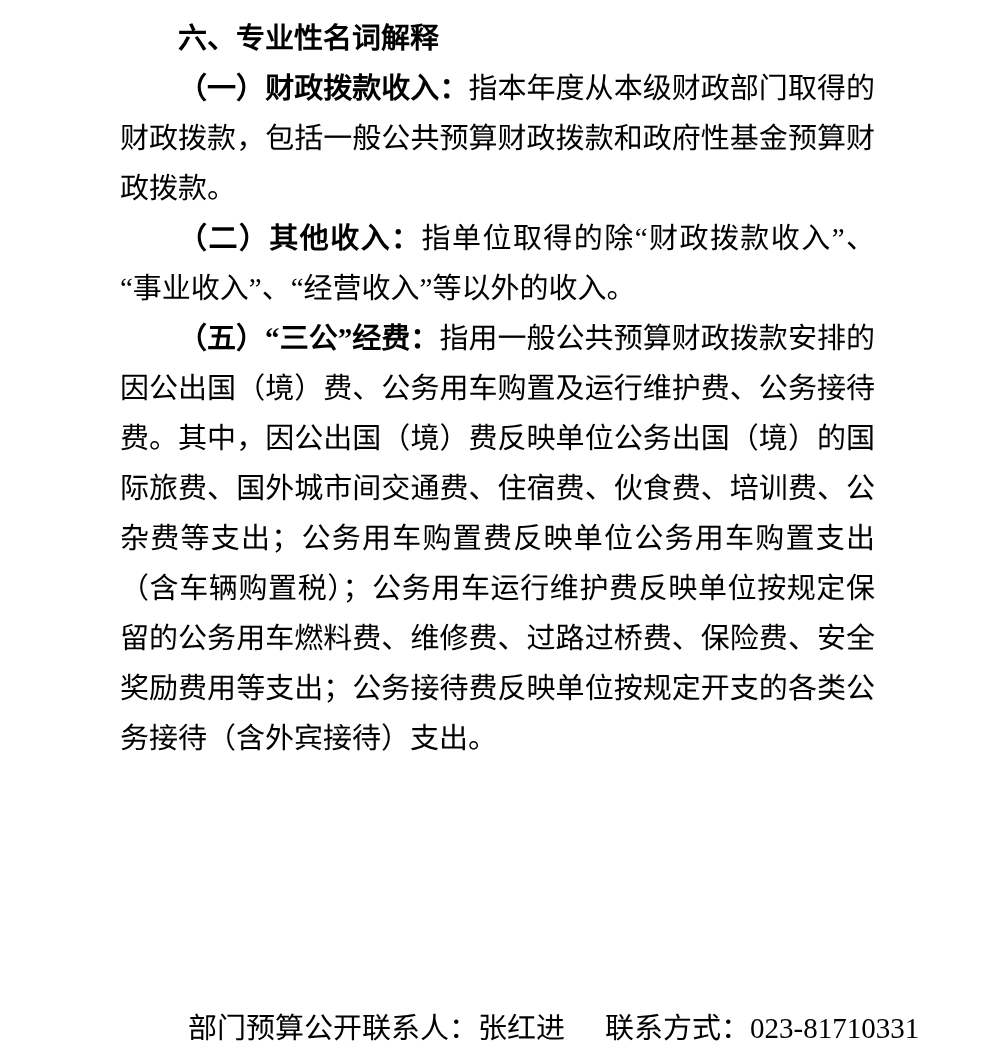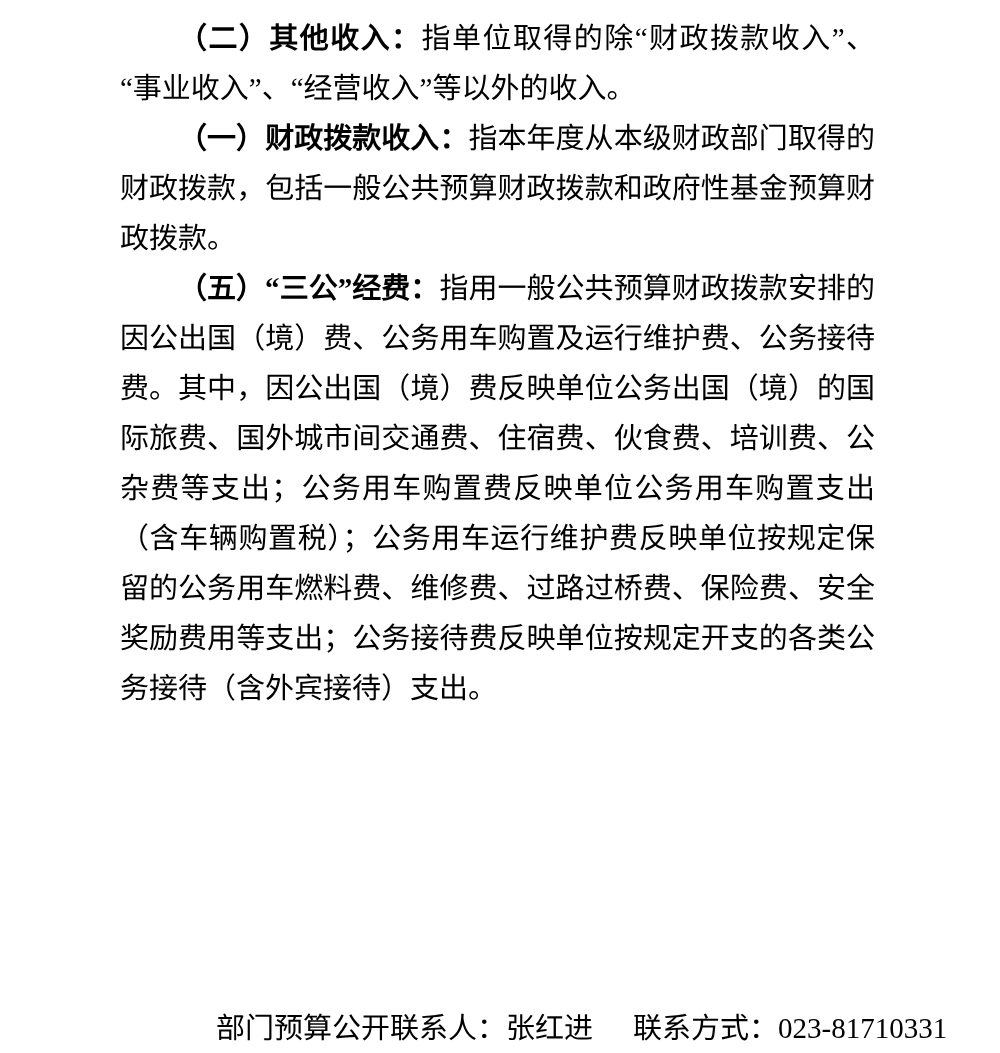--- a/index.html
+++ b/index.html
@@ -43,36 +43,36 @@
   .term {
     font-weight: bold;
   }
   .footer-line {
     position: absolute;
     left: 188px;
     top: 1003px;
     font-size: 29px;
     line-height: 50px;
     white-space: nowrap;
-    margin-left: 28px;
   }
   .footer-line .phone-part {
     margin-left: 40px;
   }
 </style>
 </head>
 <body>
 
 <div class="doc">
 
 
+  <p class="section-heading">六、专业性名词解释</p>
+
+  <p class="para-def"><span class="term">（一）财政拨款收入：</span><span>指本年度从本级财政部门取得的财政拨款，包括一般公共预算财政拨款和政府性基金预算财政拨款。</span></p>
 
   <p class="para-def"><span class="term">（二）其他收入：</span><span>指单位取得的除“财政拨款收入”、“事业收入”、“经营收入”等以外的收入。</span></p>
-
-  <p class="para-def"><span class="term">（一）财政拨款收入：</span><span>指本年度从本级财政部门取得的财政拨款，包括一般公共预算财政拨款和政府性基金预算财政拨款。</span></p>
 
 
 
   <p class="para-def"><span class="term">（五）“三公”经费：</span><span>指用一般公共预算财政拨款安排的因公出国（境）费、公务用车购置及运行维护费、公务接待费。其中，因公出国（境）费反映单位公务出国（境）的国际旅费、国外城市间交通费、住宿费、伙食费、培训费、公杂费等支出；公务用车购置费反映单位公务用车购置支出（含车辆购置税）；公务用车运行维护费反映单位按规定保留的公务用车燃料费、维修费、过路过桥费、保险费、安全奖励费用等支出；公务接待费反映单位按规定开支的各类公务接待（含外宾接待）支出。</span></p>
 
 </div>
 
 <div class="footer-line">
   <span class="contact-part">部门预算公开联系人：张红进</span><span class="phone-part">联系方式：023-81710331</span>
 </div>

